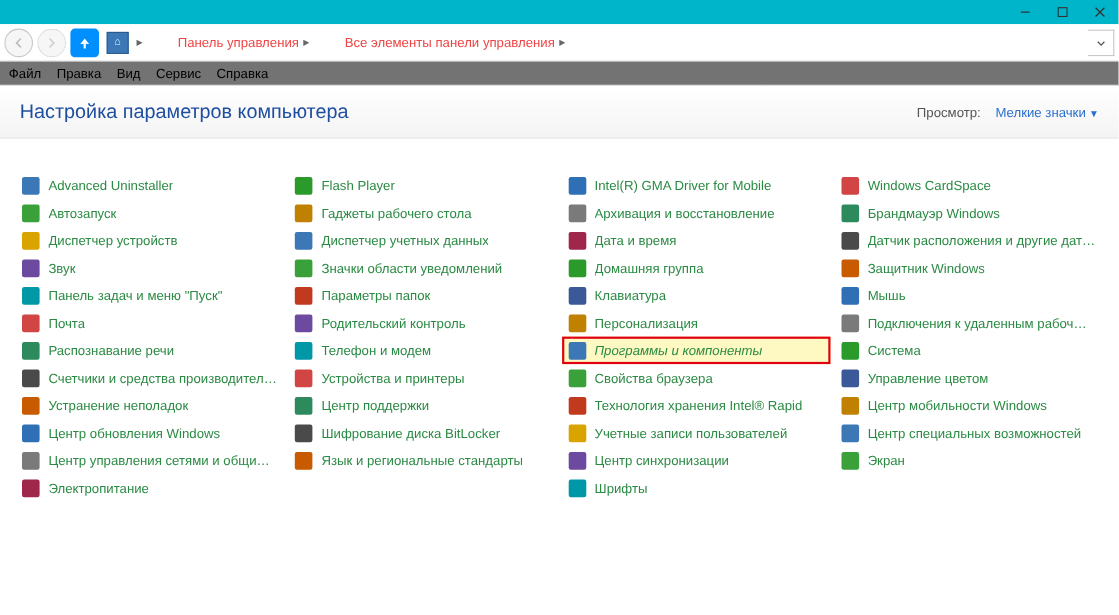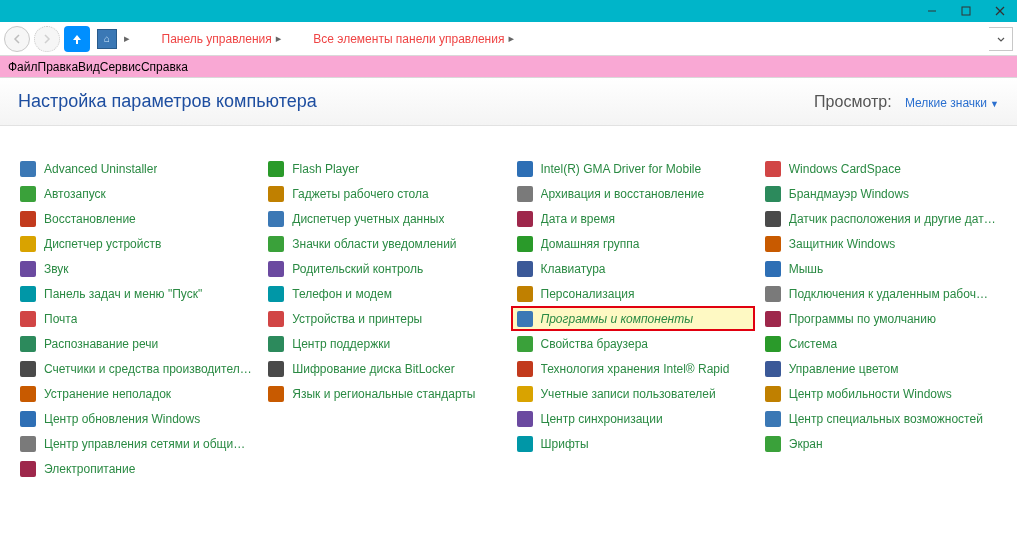--- a/index.html
+++ b/index.html
@@ -70,23 +70,24 @@
     border-left: none;
     display: flex; align-items: center; justify-content: center;
     color:#555;
   }
 
   
   .menurow {
     height: 22px;
     display: flex;
     align-items: center;
+    gap: 14px;
     padding: 0 8px;
     border-bottom: 1px solid #d9d9d9;
-    background: #f9a8d4;
+    background: #737373;
   }
   .menurow .menu-item { color:#000; }
 
   
   .body {
     flex: 1;
     background: #fff;
     padding: 0;
   }
   .heading-row {
@@ -95,21 +96,21 @@
     height: 48px;
     display: flex;
     align-items: center;
     justify-content: space-between;
     padding: 0 18px 0 18px;
   }
   .heading {
     color: #1e4ea0;
     font-size: 18px;
   }
-  .view-label { color: #555; font-size: 16px; }
+  .view-label { color: #555; font-size: 12px; }
   .view-value { color: #2a6fcf; font-size: 12px; }
   .view-value .caret { font-size: 9px; margin-left:3px; }
 
   .items-area {
     padding: 30px 14px 10px 14px;
   }
   .columns {
     display: grid;
     grid-template-columns: repeat(4, 1fr);
     column-gap: 4px;
@@ -228,24 +229,20 @@
           <div class="col">
             <div class="item">
               <span class="ico ic0"></span>
               <span class="lbl">Advanced Uninstaller</span>
             </div>
             <div class="item">
               <span class="ico ic1"></span>
               <span class="lbl">Автозапуск</span>
             </div>
             <div class="item">
-              <span class="ico ic2"></span>
-              <span class="lbl">Восстановление</span>
-            </div>
-            <div class="item">
               <span class="ico ic3"></span>
               <span class="lbl">Диспетчер устройств</span>
             </div>
             <div class="item">
               <span class="ico ic4"></span>
               <span class="lbl">Звук</span>
             </div>
             <div class="item">
               <span class="ico ic5"></span>
               <span class="lbl">Панель задач и меню "Пуск"</span>
@@ -288,20 +285,24 @@
               <span class="ico ic15"></span>
               <span class="lbl">Гаджеты рабочего стола</span>
             </div>
             <div class="item">
               <span class="ico ic0"></span>
               <span class="lbl">Диспетчер учетных данных</span>
             </div>
             <div class="item">
               <span class="ico ic1"></span>
               <span class="lbl">Значки области уведомлений</span>
+            </div>
+            <div class="item">
+              <span class="ico ic2"></span>
+              <span class="lbl">Параметры папок</span>
             </div>
             <div class="item">
               <span class="ico ic4"></span>
               <span class="lbl">Родительский контроль</span>
             </div>
             <div class="item">
               <span class="ico ic5"></span>
               <span class="lbl">Телефон и модем</span>
             </div>
             <div class="item">
@@ -390,24 +391,20 @@
             </div>
             <div class="item">
               <span class="ico ic10"></span>
               <span class="lbl">Мышь</span>
             </div>
             <div class="item">
               <span class="ico ic11"></span>
               <span class="lbl">Подключения к удаленным рабоч…</span>
             </div>
             <div class="item">
-              <span class="ico ic12"></span>
-              <span class="lbl">Программы по умолчанию</span>
-            </div>
-            <div class="item">
               <span class="ico ic13"></span>
               <span class="lbl">Система</span>
             </div>
             <div class="item">
               <span class="ico ic14"></span>
               <span class="lbl">Управление цветом</span>
             </div>
             <div class="item">
               <span class="ico ic15"></span>
               <span class="lbl">Центр мобильности Windows</span>

